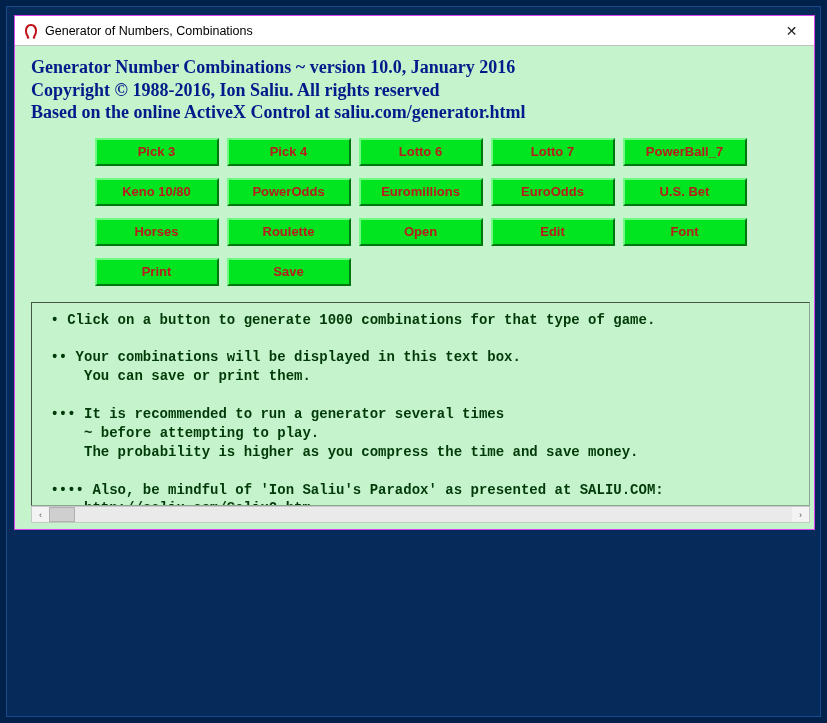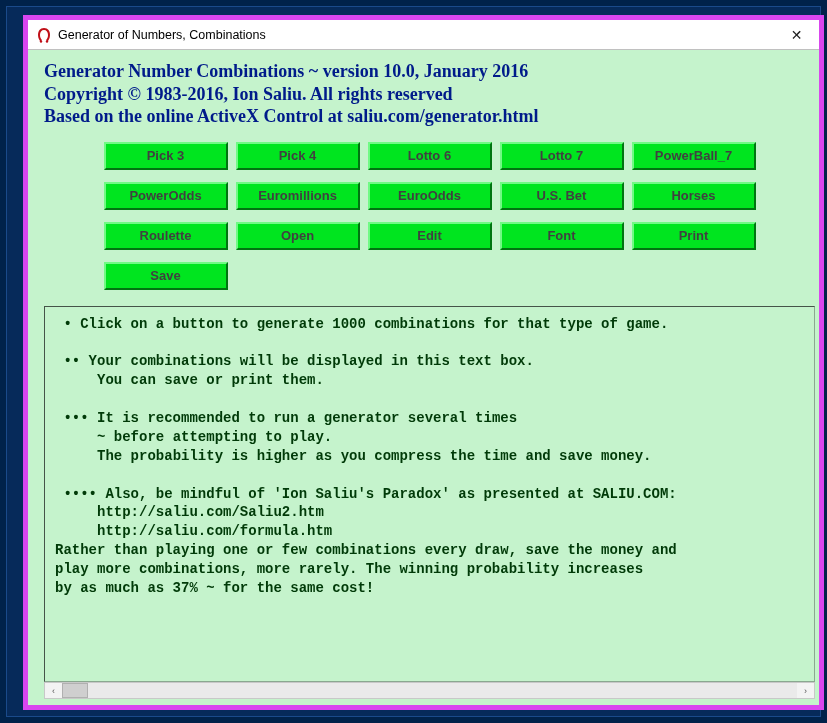--- a/index.html
+++ b/index.html
@@ -17,25 +17,25 @@
     top: 6px;
     left: 6px;
     width: 815px;
     height: 711px;
     background: #062a5a;
     border: 1px solid #1a4a8a;
   }
   .window {
     position: absolute;
     top: 8px;
-    left: 16px;
+    left: 7px;
     width: 801px;
-    height: 695px;
+    height: 515px;
     background: #c5f3cc;
-    border: 5px solid #d946ef;
+    border: 1px solid #d946ef;
     display: flex;
     flex-direction: column;
   }
   .titlebar {
     height: 30px;
     background: #ffffff;
     border-bottom: 1px solid #c0c0c0;
     display: flex;
     align-items: center;
     padding: 0 0 0 8px;
@@ -85,21 +85,21 @@
   }
   .gbtn {
     background: #00e51f;
     border-top: 2px solid #70fa84;
     border-left: 2px solid #70fa84;
     border-right: 2px solid #007510;
     border-bottom: 2px solid #007510;
     font-family: Arial, sans-serif;
     font-size: 13px;
     font-weight: bold;
-    color: #404040;
+    color: #b91c1c;
     cursor: pointer;
     text-align: center;
     padding: 0;
   }
   .textbox {
     flex: 1;
     background: #c5f3cc;
     border: 1px inset #8aa890;
     font-family: Liberation Mono, monospace;
     font-size: 14px;
@@ -161,31 +161,32 @@
       <span class="title-text">Generator of Numbers, Combinations</span>
       <span class="close-btn">
         <span>✕</span>
       </span>
     </div>
 
     <div class="client">
 
       <div class="header-text">
         <div>Generator Number Combinations ~ version 10.0, January 2016</div>
-        <div>Copyright © 1983-2016, Ion Saliu. All rights reserved</div>
+        <div>Copyright © 1988-2016, Ion Saliu. All rights reserved</div>
         <div>Based on the online ActiveX Control at saliu.com/generator.html</div>
       </div>
 
       <div class="button-grid">
         <button class="gbtn">Pick 3</button>
         <button class="gbtn">Pick 4</button>
         <button class="gbtn">Lotto 6</button>
         <button class="gbtn">Lotto 7</button>
 
         <button class="gbtn">PowerBall_7</button>
+        <button class="gbtn">Keno 10/80</button>
         <button class="gbtn">PowerOdds</button>
 
         <button class="gbtn">Euromillions</button>
         <button class="gbtn">EuroOdds</button>
         <button class="gbtn">U.S. Bet</button>
         <button class="gbtn">Horses</button>
         <button class="gbtn">Roulette</button>
 
         <button class="gbtn">Open</button>
         <button class="gbtn">Edit</button>

